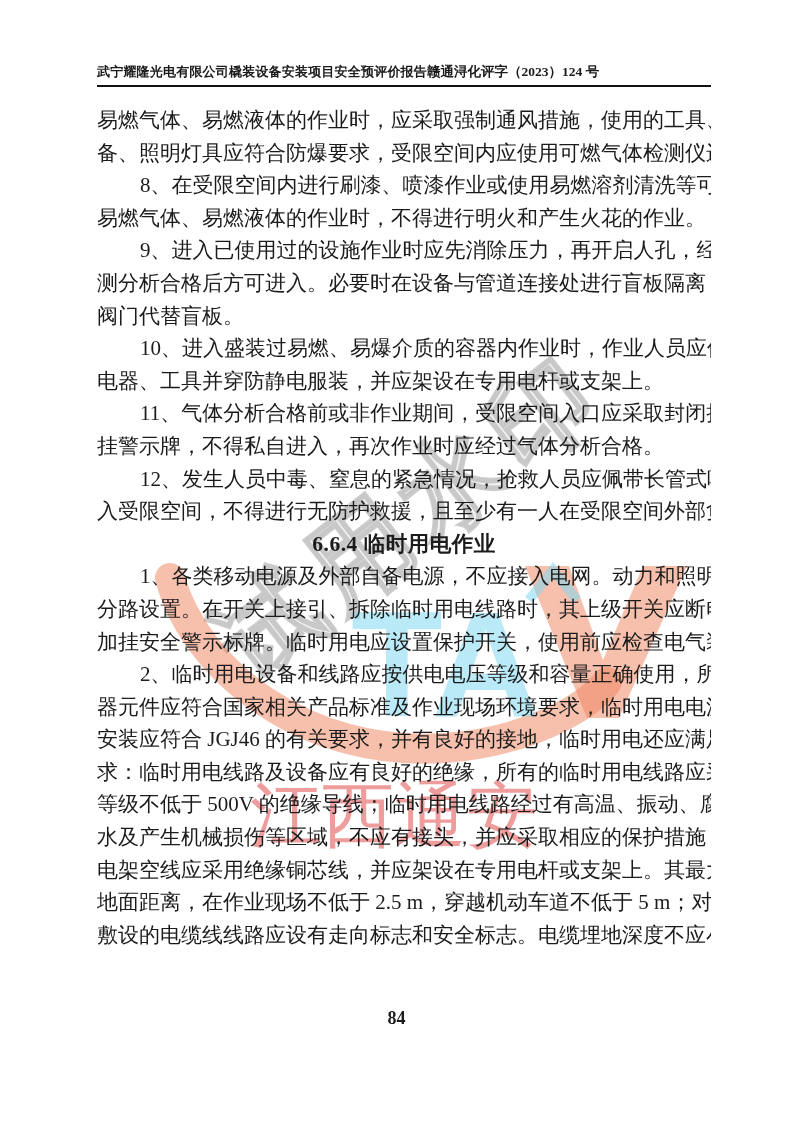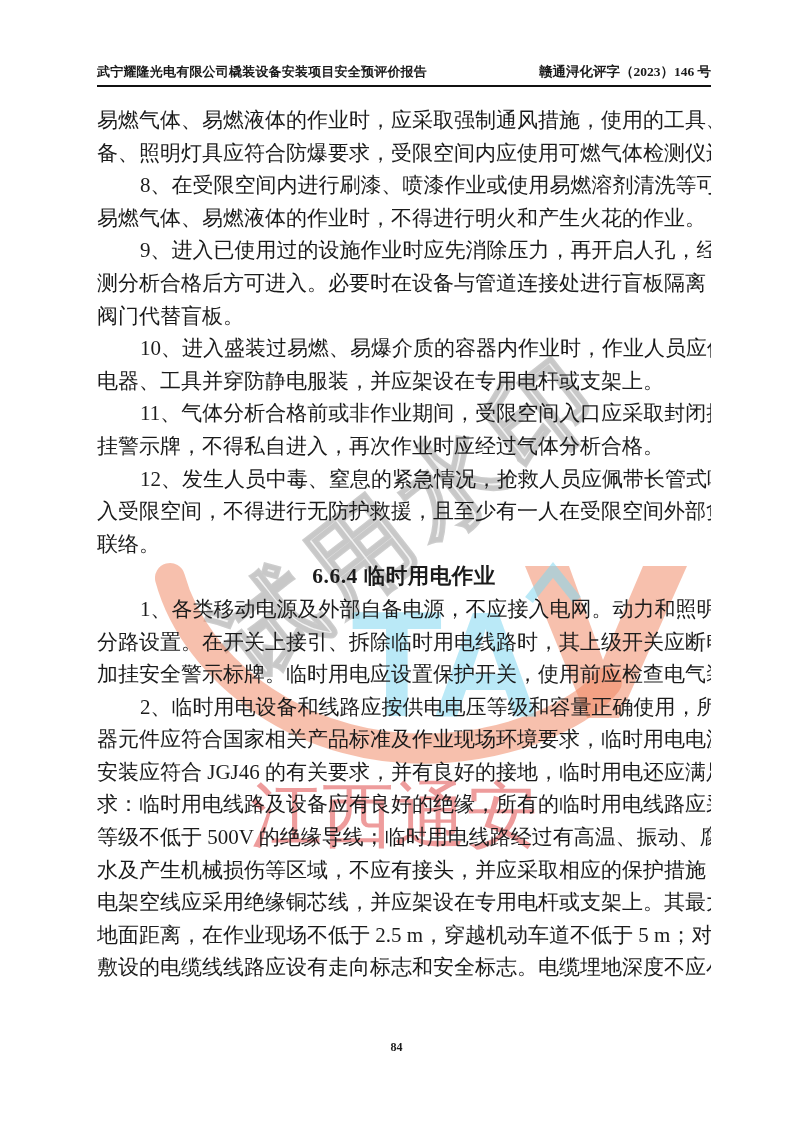--- a/index.html
+++ b/index.html
@@ -25,21 +25,21 @@
   .wm-logo{position:absolute;left:155px;top:548px;}
   .wm-red{
     position:absolute;left:250px;top:760px;height:110px;line-height:110px;
     font-family:"Liberation Sans","DejaVu Sans",sans-serif;
     font-weight:400;font-size:72px;letter-spacing:0px;
     color:rgba(222,58,58,0.5);white-space:nowrap;
   }
   
   .hdr{
     position:absolute;left:97px;top:63px;width:614px;z-index:2;
-    display:flex;justify-content:space-between;align-items:flex-end;
+    display:flex;align-items:flex-end;
     padding-bottom:4px;border-bottom:2px solid #111;
   }
   .hdr-left{font-size:13px;font-weight:600;letter-spacing:0.2px;}
   .hdr-right{font-size:13.5px;font-weight:700;white-space:nowrap;}
   
   .doc-body{
     position:absolute;left:97px;top:104px;width:614px;z-index:2;
     font-size:21px;
   }
   .bline{
@@ -49,22 +49,22 @@
   .bline.last{text-align-last:left;}
   .bline.indent{text-indent:43px;}
   .heading-line{
     height:32.6px;line-height:32.6px;font-weight:bold;font-size:21.5px;
     font-family:"Liberation Serif","Liberation Sans",serif;
     letter-spacing:0.5px;
     text-align:center;
   }
   
   .page-num{
-    position:absolute;left:0;top:1040px;width:100%;z-index:2;
-    text-align:center;font-size:12px;font-weight:600;
+    position:absolute;left:0;top:1008px;width:100%;z-index:2;
+    text-align:center;font-size:18px;font-weight:600;
   }
 </style>
 </head>
 <body>
 
 <div class="page">
 
   <div class="wm-layer">
     <div class="wm-diagonal">试用水印</div>
 
@@ -73,38 +73,37 @@
       <path d="M370,18 L414,18 L448,112 L488,18 L532,18 L464,170 L432,170 Z" fill="rgba(240,130,92,0.5)"></path>
       <path d="M374,52 L398,22 L422,52" fill="none" stroke="rgba(130,215,240,0.55)" stroke-width="10"></path>
       <text x="196" y="168" font-size="150" font-weight="bold" font-family="Liberation Sans, DejaVu Sans, sans-serif" fill="rgba(130,215,240,0.55)">TA</text>
     </svg>
 
     <div class="wm-red">江西通安</div>
   </div>
 
   <div class="hdr">
     <span class="hdr-left">武宁耀隆光电有限公司橇装设备安装项目安全预评价报告</span>
-    <span class="hdr-right">赣通浔化评字（2023）146 号</span>
+    <span class="hdr-right">赣通浔化评字（2023）124 号</span>
   </div>
 
   <div class="doc-body">
       <div class="bline">易燃气体、易燃液体的作业时，应采取强制通风措施，使用的工具、电气设</div>
       <div class="bline">备、照明灯具应符合防爆要求，受限空间内应使用可燃气体检测仪进行全面</div>
       <div class="bline indent">8、在受限空间内进行刷漆、喷漆作业或使用易燃溶剂清洗等可能散发</div>
       <div class="bline last">易燃气体、易燃液体的作业时，不得进行明火和产生火花的作业。</div>
       <div class="bline indent">9、进入已使用过的设施作业时应先消除压力，再开启人孔，经气体检</div>
       <div class="bline">测分析合格后方可进入。必要时在设备与管道连接处进行盲板隔离，不得用</div>
       <div class="bline last">阀门代替盲板。</div>
       <div class="bline indent">10、进入盛装过易燃、易爆介质的容器内作业时，作业人员应使用防爆</div>
       <div class="bline last">电器、工具并穿防静电服装，并应架设在专用电杆或支架上。</div>
       <div class="bline indent">11、气体分析合格前或非作业期间，受限空间入口应采取封闭措施，并</div>
       <div class="bline last">挂警示牌，不得私自进入，再次作业时应经过气体分析合格。</div>
       <div class="bline indent">12、发生人员中毒、窒息的紧急情况，抢救人员应佩带长管式呼吸器进</div>
       <div class="bline">入受限空间，不得进行无防护救援，且至少有一人在受限空间外部负责看护、</div>
-      <div class="bline last">联络。</div>
       <div class="heading-line">6.6.4 临时用电作业</div>
       <div class="bline indent">1、各类移动电源及外部自备电源，不应接入电网。动力和照明线路应</div>
       <div class="bline">分路设置。在开关上接引、拆除临时用电线路时，其上级开关应断电上锁并</div>
       <div class="bline">加挂安全警示标牌。临时用电应设置保护开关，使用前应检查电气装置和保</div>
       <div class="bline indent">2、临时用电设备和线路应按供电电压等级和容量正确使用，所用的电</div>
       <div class="bline">器元件应符合国家相关产品标准及作业现场环境要求，临时用电电源施工、</div>
       <div class="bline">安装应符合 JGJ46 的有关要求，并有良好的接地，临时用电还应满足如下要</div>
       <div class="bline">求：临时用电线路及设备应有良好的绝缘，所有的临时用电线路应采用耐压</div>
       <div class="bline">等级不低于 500V 的绝缘导线；临时用电线路经过有高温、振动、腐蚀、积</div>
       <div class="bline">水及产生机械损伤等区域，不应有接头，并应采取相应的保护措施；临时用</div>

